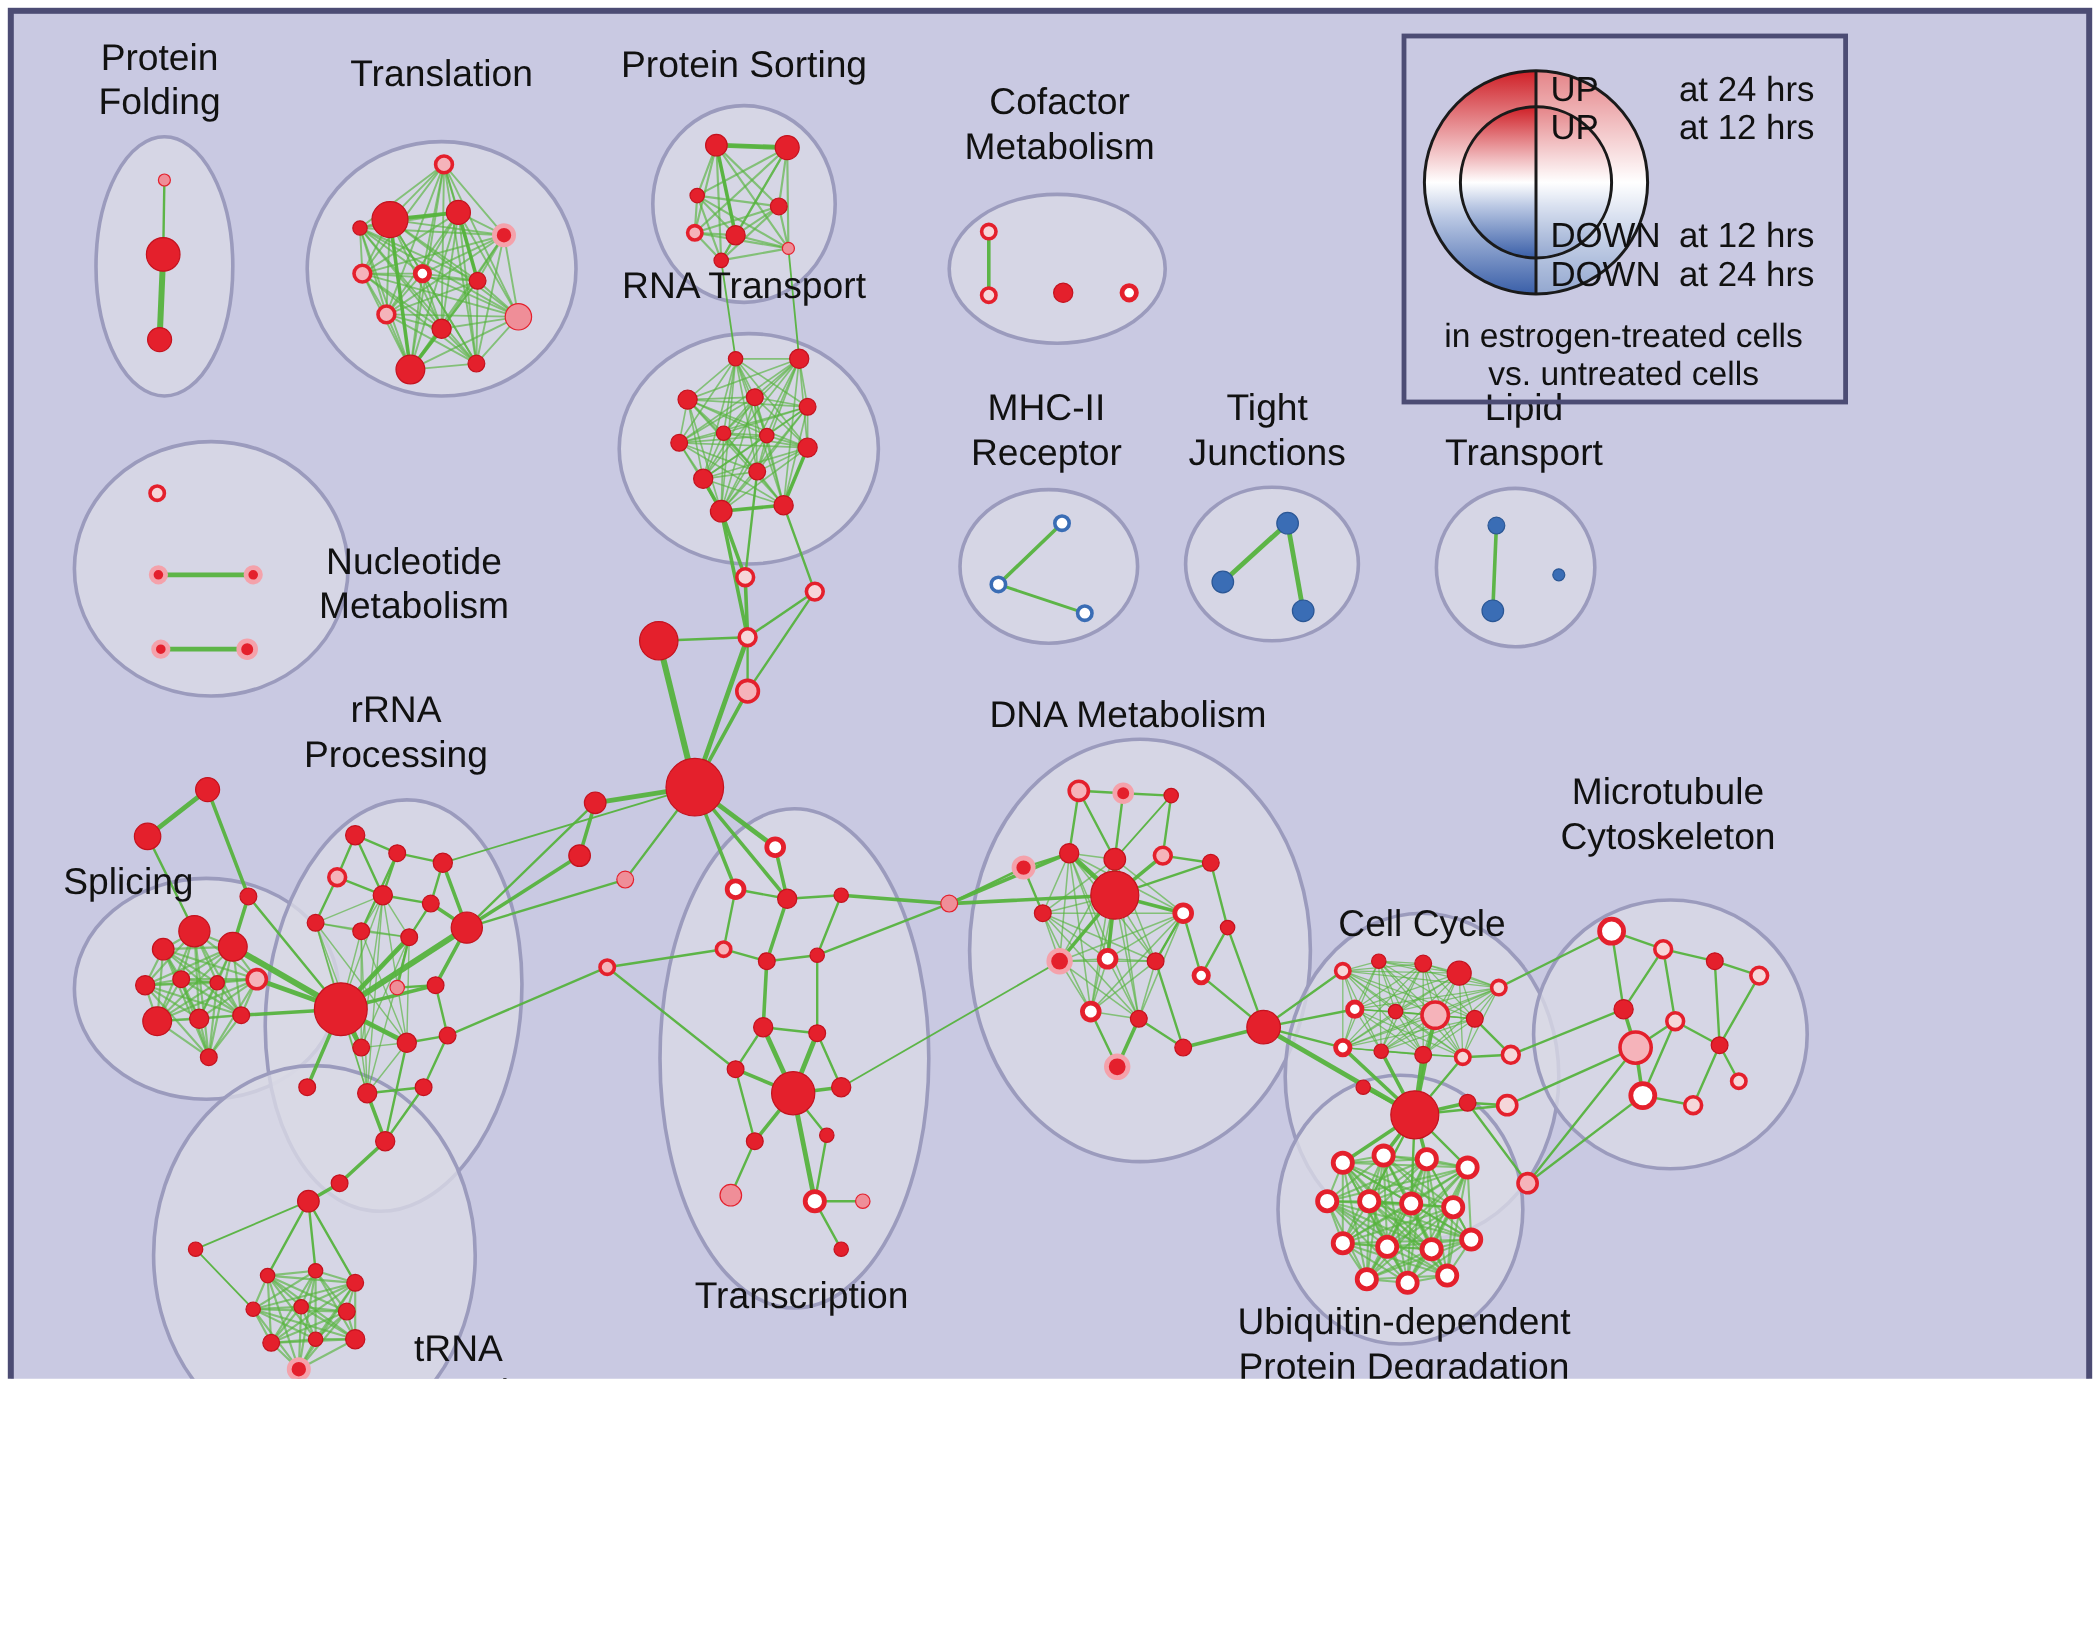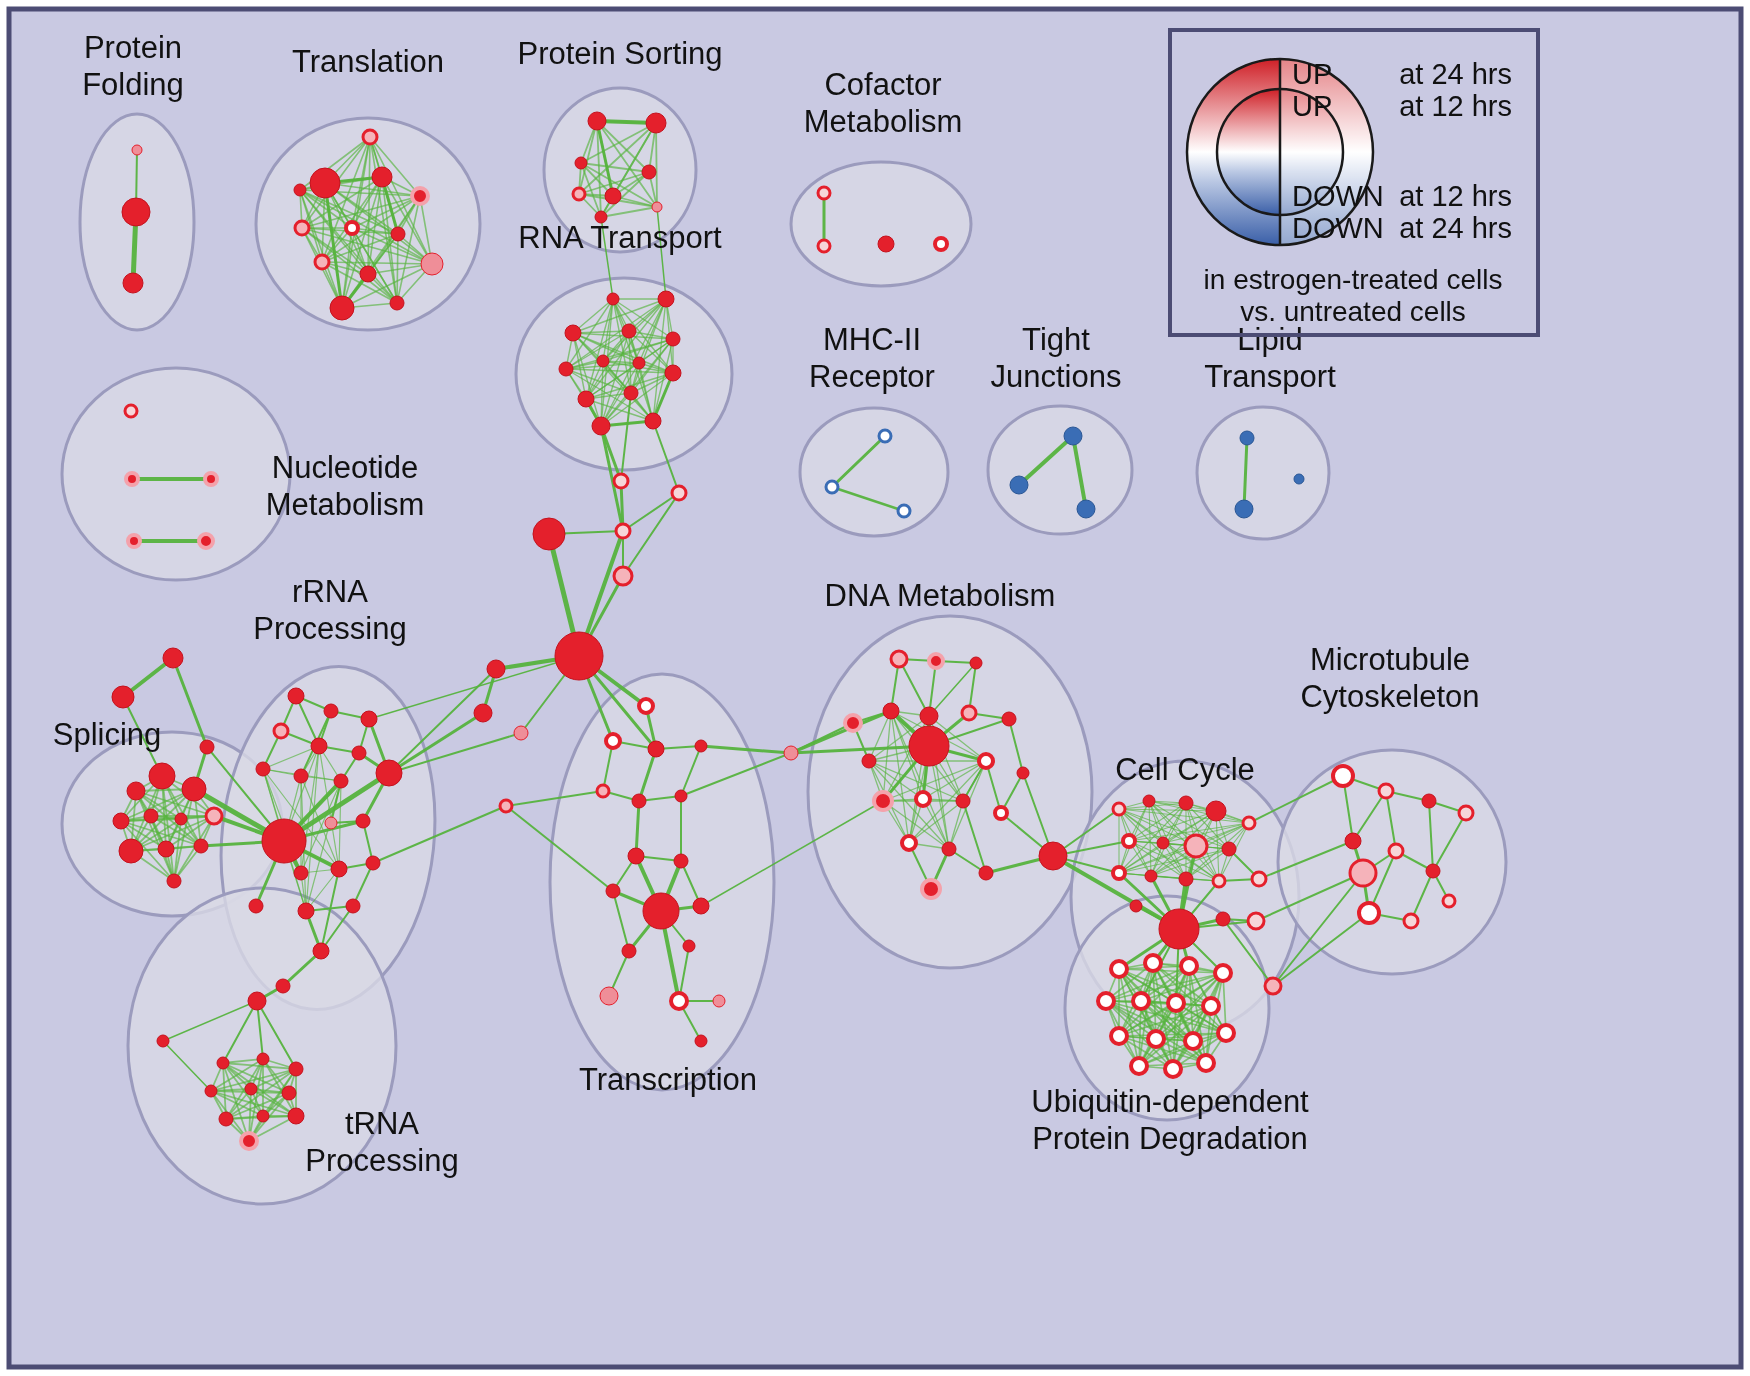--- a/index.html
+++ b/index.html
@@ -1,16 +1,16 @@
 <!DOCTYPE html>
 <html><head>
 <meta charset="utf-8">
 <style>
   html,body{margin:0;padding:0;background:#ffffff;}
-  #stage{width:1750px;height:1376px;position:relative;}
+  #stage{width:1750px;height:1149px;position:relative;}
   svg{display:block;}
   svg text{font-family:"Liberation Sans","DejaVu Sans",sans-serif;}
   .cluster-label{fill:#111111;}
   .legend-text{fill:#111111;}
 </style>
 </head>
 <body>
 
 <div id="stage">
 <svg id="figure-svg" viewBox="0 0 1750 1376" width="1750" height="1376">

